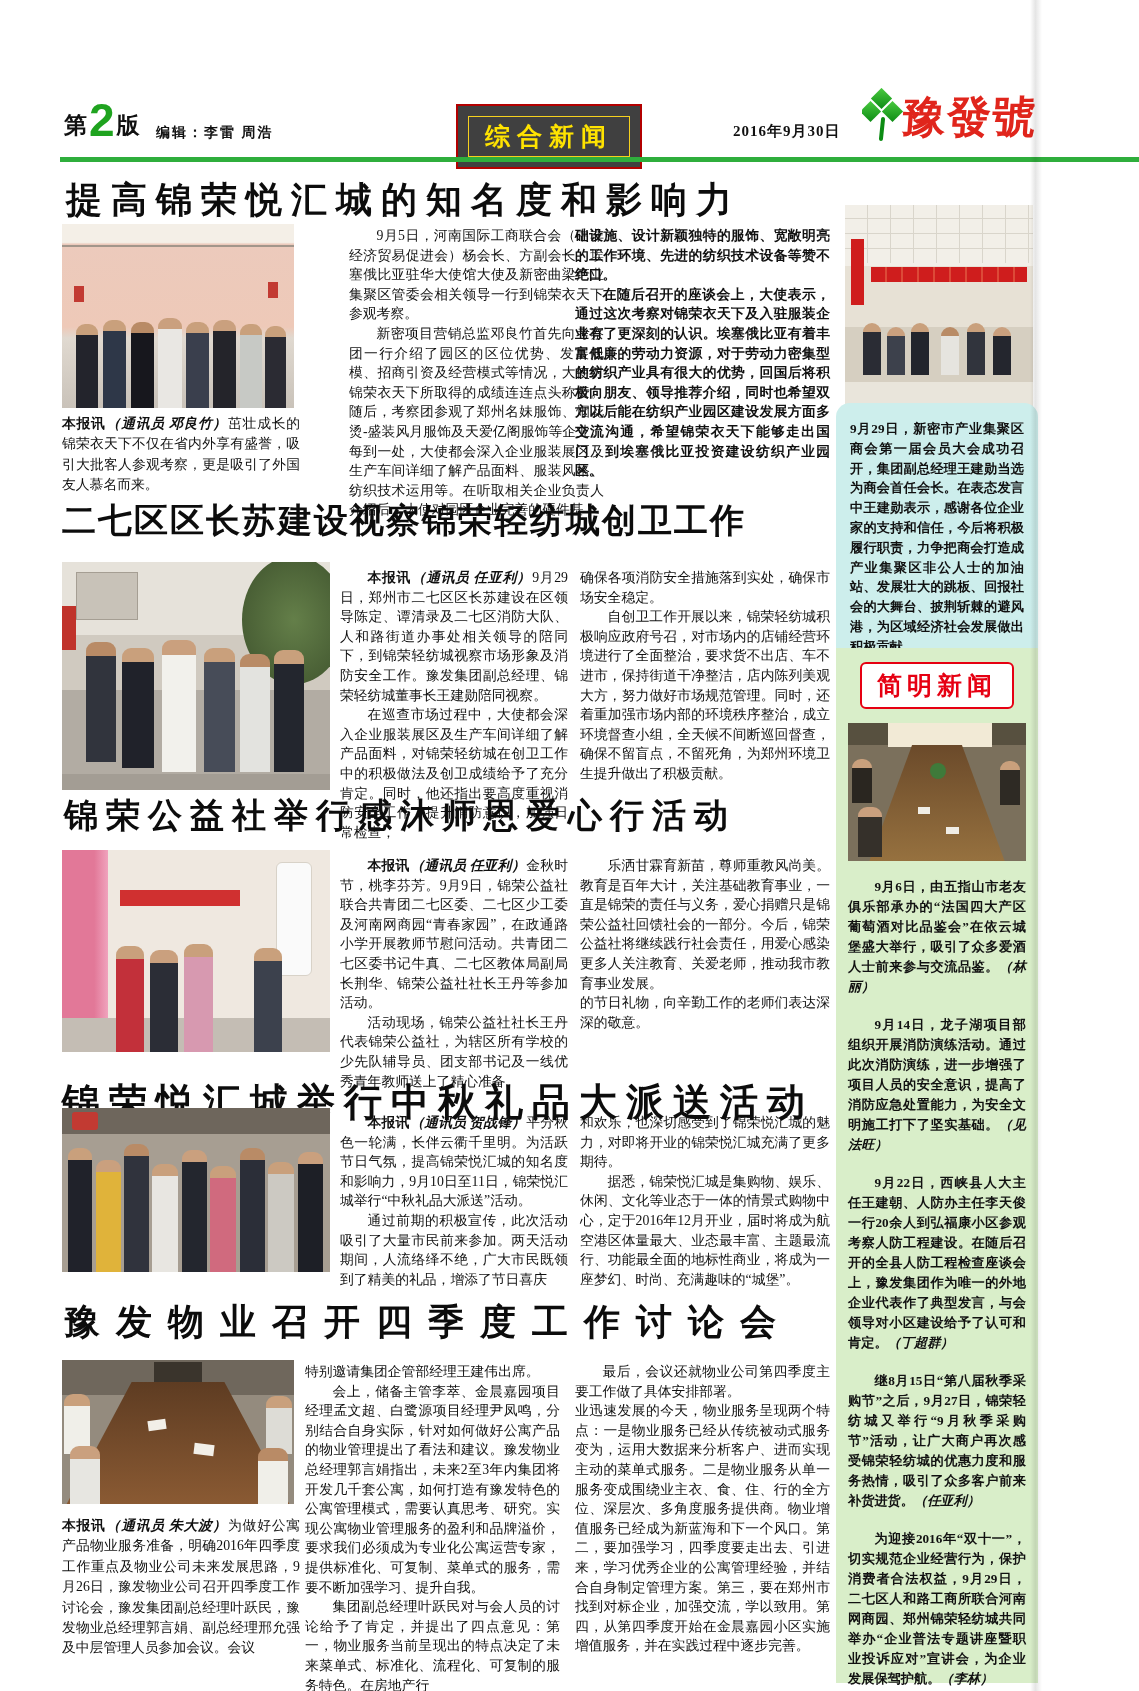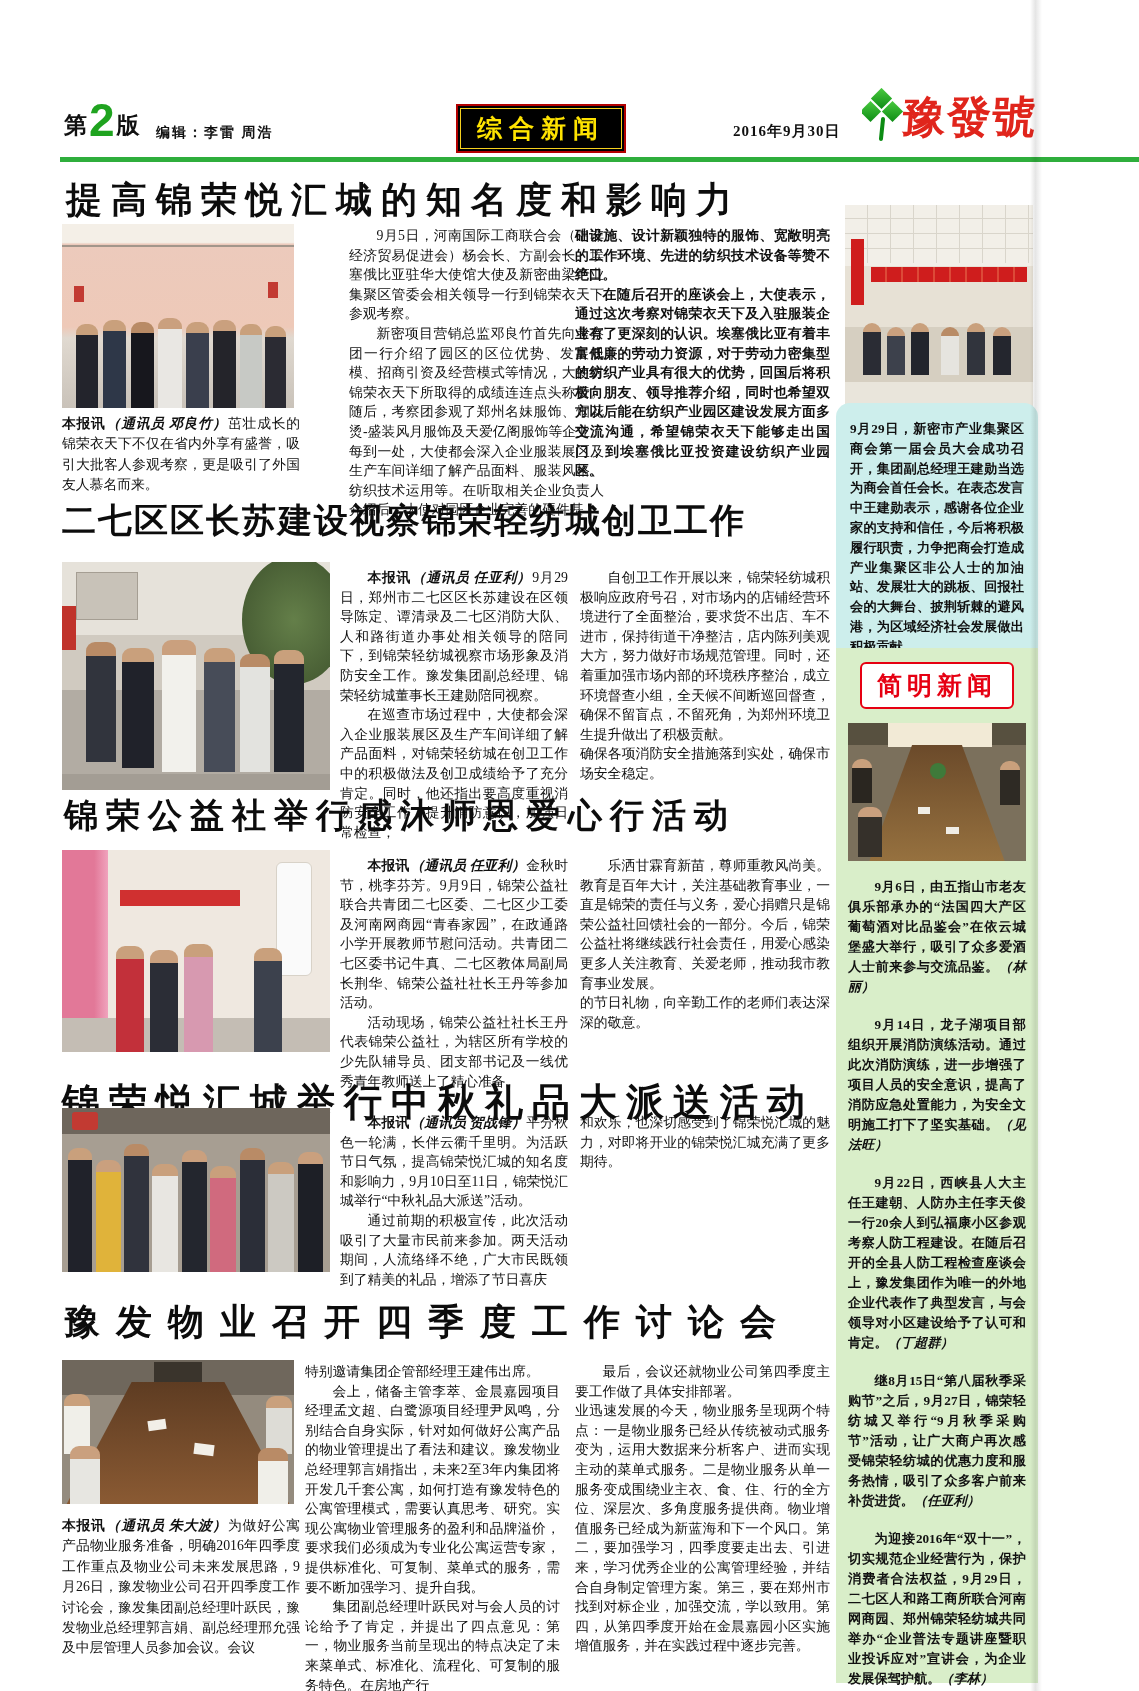--- a/index.html
+++ b/index.html
@@ -5,21 +5,21 @@
   html,body{margin:0;padding:0;background:#9a9a9a;}
   .page{position:relative;width:1139px;height:1691px;background:#ffffff;margin:0 auto;
         font-family:"Liberation Serif","DejaVu Serif",serif;color:#111;overflow:hidden;}
   .abs{position:absolute;}
 
   
   .pagenum{left:64px;top:100px;display:flex;align-items:flex-end;font-weight:bold;}
   .pagenum .zh{font-size:23px;line-height:1;padding-bottom:4px;}
   .pagenum .num{font-size:46px;line-height:.9;color:#1fa31f;font-family:"Liberation Sans",sans-serif;font-weight:bold;padding:0 2px;}
   .editors{left:156px;top:124px;font-size:14px;font-weight:bold;letter-spacing:2px;}
-  .badge{left:456px;top:104px;background:#000000;border:2px solid #b30000;padding:2px;}
+  .badge{left:456px;top:104px;background:#404040;border:2px solid #b30000;padding:10px;}
   .badge-inner{border:1px solid #f6d11e;padding:3px 16px;}
   .badge-inner span{color:#ffe300;font-size:25px;font-weight:bold;letter-spacing:7px;font-family:"Liberation Serif",serif;}
   .date{left:733px;top:122px;font-size:15px;font-weight:bold;letter-spacing:1px;}
   .masthead{left:862px;top:88px;width:277px;display:flex;align-items:center;overflow:hidden;}
   .leaf{position:relative;width:40px;height:58px;flex:0 0 40px;}
   .leaf i{position:absolute;width:15px;height:15px;background:linear-gradient(135deg,#49c93f,#0d8c14);transform:rotate(45deg);}
   .leaf .d1{left:12px;top:2px;} .leaf .d2{left:1px;top:15px;} .leaf .d3{left:23px;top:15px;}
   .leaf .stem{position:absolute;left:18px;top:28px;width:4px;height:24px;background:#0d8c14;border-radius:2px;transform:rotate(6deg);}
   .masthead .mtxt{font-size:44px;font-weight:900;color:#e0251c;letter-spacing:1px;white-space:nowrap;
                   font-family:"Liberation Serif",serif;transform:skewX(-4deg);}
@@ -127,22 +127,22 @@
     <div class="person" style="left:212px;top:88px;width:30px;height:122px;background:linear-gradient(#c9a07c 0 14px,#23262e 14px);"></div>
     <div style="left:0;bottom:0;width:100%;height:16px;background:#a39d94;"></div>
   </div>
   <div class="col" style="left:340px;top:568px;width:228px;">
     <p class="para">
       <b class="lead-label">本报讯</b><span class="rep">（通讯员 任亚利）</span><span>9月29日，郑州市二七区区长苏建设在区领导陈定、谭清录及二七区消防大队、人和路街道办事处相关领导的陪同下，到锦荣轻纺城视察市场形象及消防安全工作。豫发集团副总经理、锦荣轻纺城董事长王建勋陪同视察。</span>
     </p>
     <p class="para">在巡查市场过程中，大使都会深入企业服装展区及生产车间详细了解产品面料，对锦荣轻纺城在创卫工作中的积极做法及创卫成绩给予了充分肯定。同时，他还指出要高度重视消防安全工作，提升消防意识，加强日常检查，</p>
   </div>
   <div class="col" style="left:580px;top:568px;width:250px;">
+    <p class="para cont">确保各项消防安全措施落到实处，确保市场安全稳定。</p>
     <p class="para">自创卫工作开展以来，锦荣轻纺城积极响应政府号召，对市场内的店铺经营环境进行了全面整治，要求货不出店、车不进市，保持街道干净整洁，店内陈列美观大方，努力做好市场规范管理。同时，还着重加强市场内部的环境秩序整治，成立环境督查小组，全天候不间断巡回督查，确保不留盲点，不留死角，为郑州环境卫生提升做出了积极贡献。</p>
-    <p class="para cont">确保各项消防安全措施落到实处，确保市场安全稳定。</p>
   </div>
 
   <h2 class="t t3">锦荣公益社举行感沐师恩爱心行活动</h2>
 
   <div class="ph" style="left:62px;top:850px;width:268px;height:202px;background:#efe8e0;">
     <div style="left:0;top:0;width:46px;height:100%;background:linear-gradient(90deg,#e27898 0 70%,#f0a3bd);"></div>
     <div style="left:58px;top:40px;width:120px;height:16px;background:#d03030;"></div>
     <div style="right:18px;top:12px;width:34px;height:112px;background:#fafafa;border:1px solid #d8d2c8;border-radius:6px;"></div>
     <div style="left:0;bottom:0;width:100%;height:34px;background:#c4bdb4;"></div>
     <div class="person" style="left:54px;top:96px;width:28px;height:106px;background:linear-gradient(#c9a07c 0 13px,#c2303a 13px);"></div>
@@ -177,20 +177,21 @@
     <div class="person" style="left:236px;top:44px;width:25px;height:120px;background:linear-gradient(#caa07e 0 12px,#1d1f26 12px);"></div>
   </div>
   <div class="col" style="left:340px;top:1113px;width:228px;">
     <p class="para">
       <b class="lead-label">本报讯</b><span class="rep">（通讯员 贺战锋）</span><span>平分秋色一轮满，长伴云衢千里明。为活跃节日气氛，提高锦荣悦汇城的知名度和影响力，9月10日至11日，锦荣悦汇城举行“中秋礼品大派送”活动。</span>
     </p>
     <p class="para">通过前期的积极宣传，此次活动吸引了大量市民前来参加。两天活动期间，人流络绎不绝，广大市民既领到了精美的礼品，增添了节日喜庆</p>
   </div>
   <div class="col" style="left:580px;top:1113px;width:250px;">
     <p class="para cont">和欢乐，也深切感受到了锦荣悦汇城的魅力，对即将开业的锦荣悦汇城充满了更多期待。</p>
+    <p class="para">据悉，锦荣悦汇城是集购物、娱乐、休闲、文化等业态于一体的情景式购物中心，定于2016年12月开业，届时将成为航空港区体量最大、业态最丰富、主题最流行、功能最全面的地标性商业，将成为一座梦幻、时尚、充满趣味的“城堡”。</p>
   </div>
 
   <h2 class="t t5">豫发物业召开四季度工作讨论会</h2>
 
   <div class="ph" style="left:62px;top:1360px;width:232px;height:144px;background:linear-gradient(180deg,#6f675c 0 24%,#948b7e 24% 100%);">
     <div style="left:92px;top:2px;width:48px;height:30px;background:#3a342c;"></div>
     <div style="left:0;top:22px;width:232px;height:122px;background:linear-gradient(180deg,#5e3c22,#8a5a33);clip-path:polygon(30% 0,70% 0,98% 100%,2% 100%);"></div>
     <div style="left:86px;top:60px;width:18px;height:10px;background:#f2efe8;transform:rotate(-8deg);"></div>
     <div style="left:132px;top:84px;width:20px;height:11px;background:#f2efe8;transform:rotate(7deg);"></div>
     <div class="person" style="left:2px;top:34px;width:26px;height:60px;background:linear-gradient(#c9a07c 0 12px,#f0efe9 12px);"></div>

